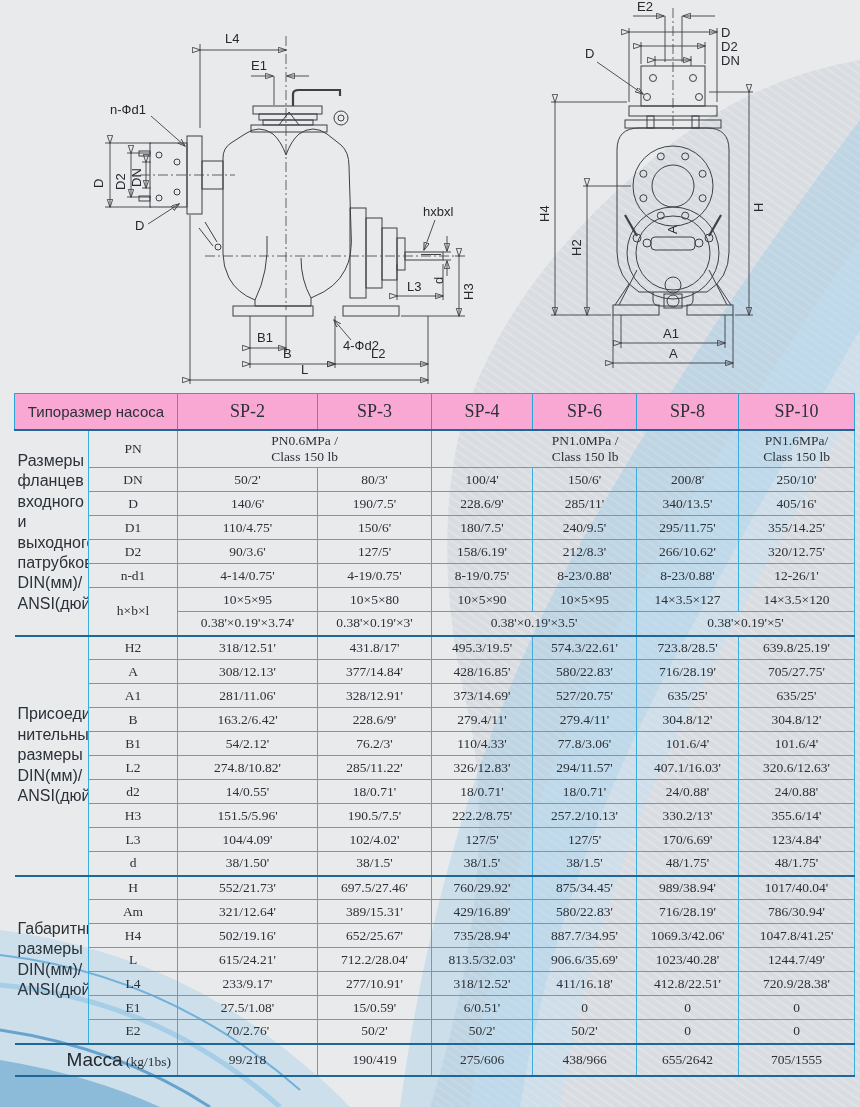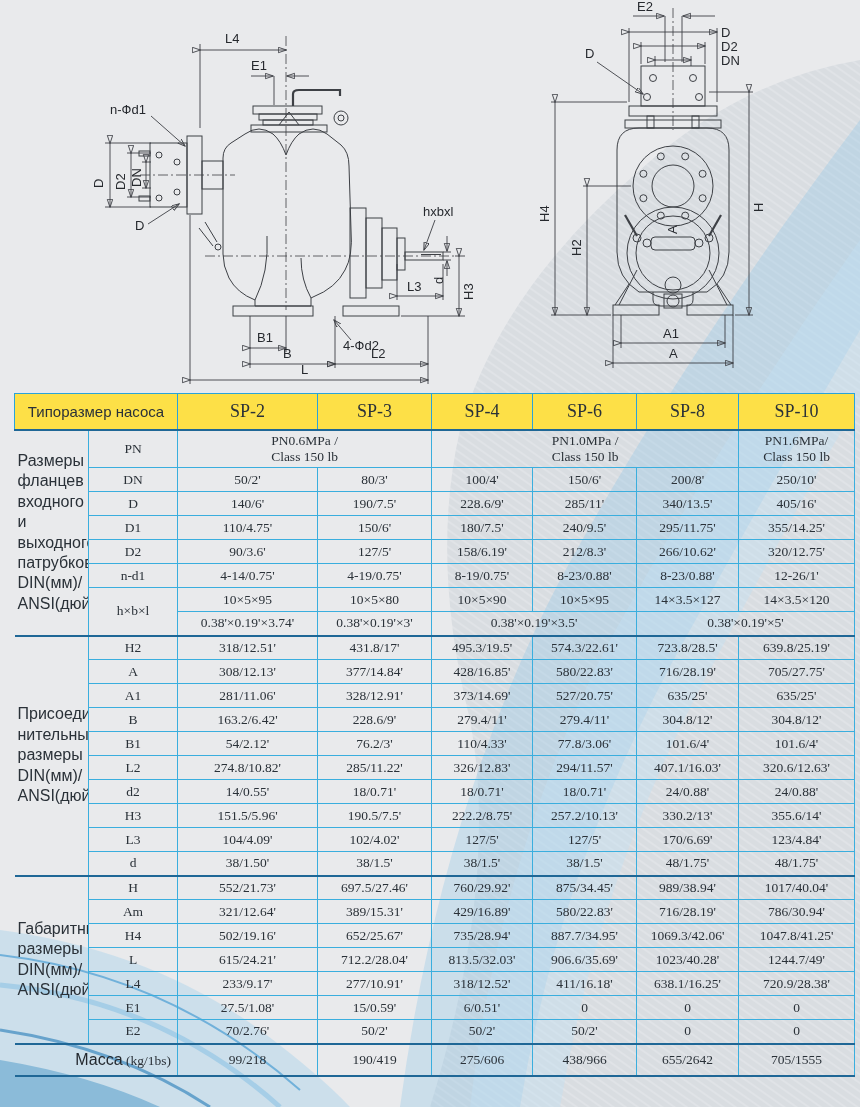--- a/index.html
+++ b/index.html
@@ -11,32 +11,32 @@
   .draw line,.draw path,.draw rect,.draw circle,.draw polyline{stroke:#3d4045;fill:none;stroke-width:1;}
   .draw .thick{stroke-width:2.2;}
   .draw .dim{stroke-width:0.9;}
   .draw .cl{stroke-width:0.8;stroke-dasharray:10 3 2 3;}
   .draw text{fill:#26292e;font-family:"Liberation Sans",sans-serif;font-size:13px;stroke:none;}
 
   #spec-table{position:absolute;left:14px;top:393px;border-collapse:collapse;table-layout:fixed;width:840px;}
   #spec-table td,#spec-table th{border:1px solid #3aaede;padding:0 2px;text-align:center;vertical-align:middle;
         font-family:"Liberation Serif",serif;font-size:13.5px;color:#2a3138;overflow:hidden;}
   #spec-table thead tr{height:36px;}
-  #spec-table thead th{background:#fde047;border:1.5px solid #2aa3d9;border-bottom:2.5px solid #1f6796;}
+  #spec-table thead th{background:#f9a8d4;border:1.5px solid #2aa3d9;border-bottom:2.5px solid #1f6796;}
   #spec-table thead th.h-param{font-family:"Liberation Sans",sans-serif;font-size:15px;font-weight:normal;}
   #spec-table thead th.h-model{font-size:18px;font-weight:normal;}
   #spec-table tbody tr{height:24px;}
   #spec-table tbody tr.tall{height:38px;}
   #spec-table tbody tr.mass{height:32px;}
   #spec-table tr.gsep td{border-top:2px solid #1f6796;}
   #spec-table tr.mass td{border-bottom:2px solid #1f6796;}
   #spec-table td.lbl{border-left:none;font-family:"Liberation Sans",sans-serif;font-size:16px;
         text-align:left;padding-left:3px;line-height:1.28;white-space:pre-line;}
   #spec-table td.mass-cell{border-left:none;text-align:right;padding-right:6px;white-space:nowrap;}
-  .mass-word{font-family:"Liberation Sans",sans-serif;font-size:16px;color:#23282e;}
+  .mass-word{font-family:"Liberation Sans",sans-serif;font-size:19px;color:#23282e;}
   .mass-unit{font-family:"Liberation Serif",serif;font-size:13.5px;text-align:center;}
   .pn-line{line-height:1.2;}
 </style>
 </head>
 <body>
 
 <div class="page">
 
   <svg id="bg" width="860" height="1107" viewBox="0 0 860 1107">
     <defs>
@@ -500,21 +500,21 @@
           <td>906.6/35.69'</td>
           <td>1023/40.28'</td>
           <td>1244.7/49'</td>
         </tr>
         <tr>
           <td class="param">L4</td>
           <td>233/9.17'</td>
           <td>277/10.91'</td>
           <td>318/12.52'</td>
           <td>411/16.18'</td>
-          <td>638.1/16.25'</td>
+          <td>412.8/22.51'</td>
           <td>720.9/28.38'</td>
         </tr>
         <tr>
           <td class="param">E1</td>
           <td>27.5/1.08'</td>
           <td>15/0.59'</td>
           <td>6/0.51'</td>
           <td>0</td>
           <td>0</td>
           <td>0</td>

